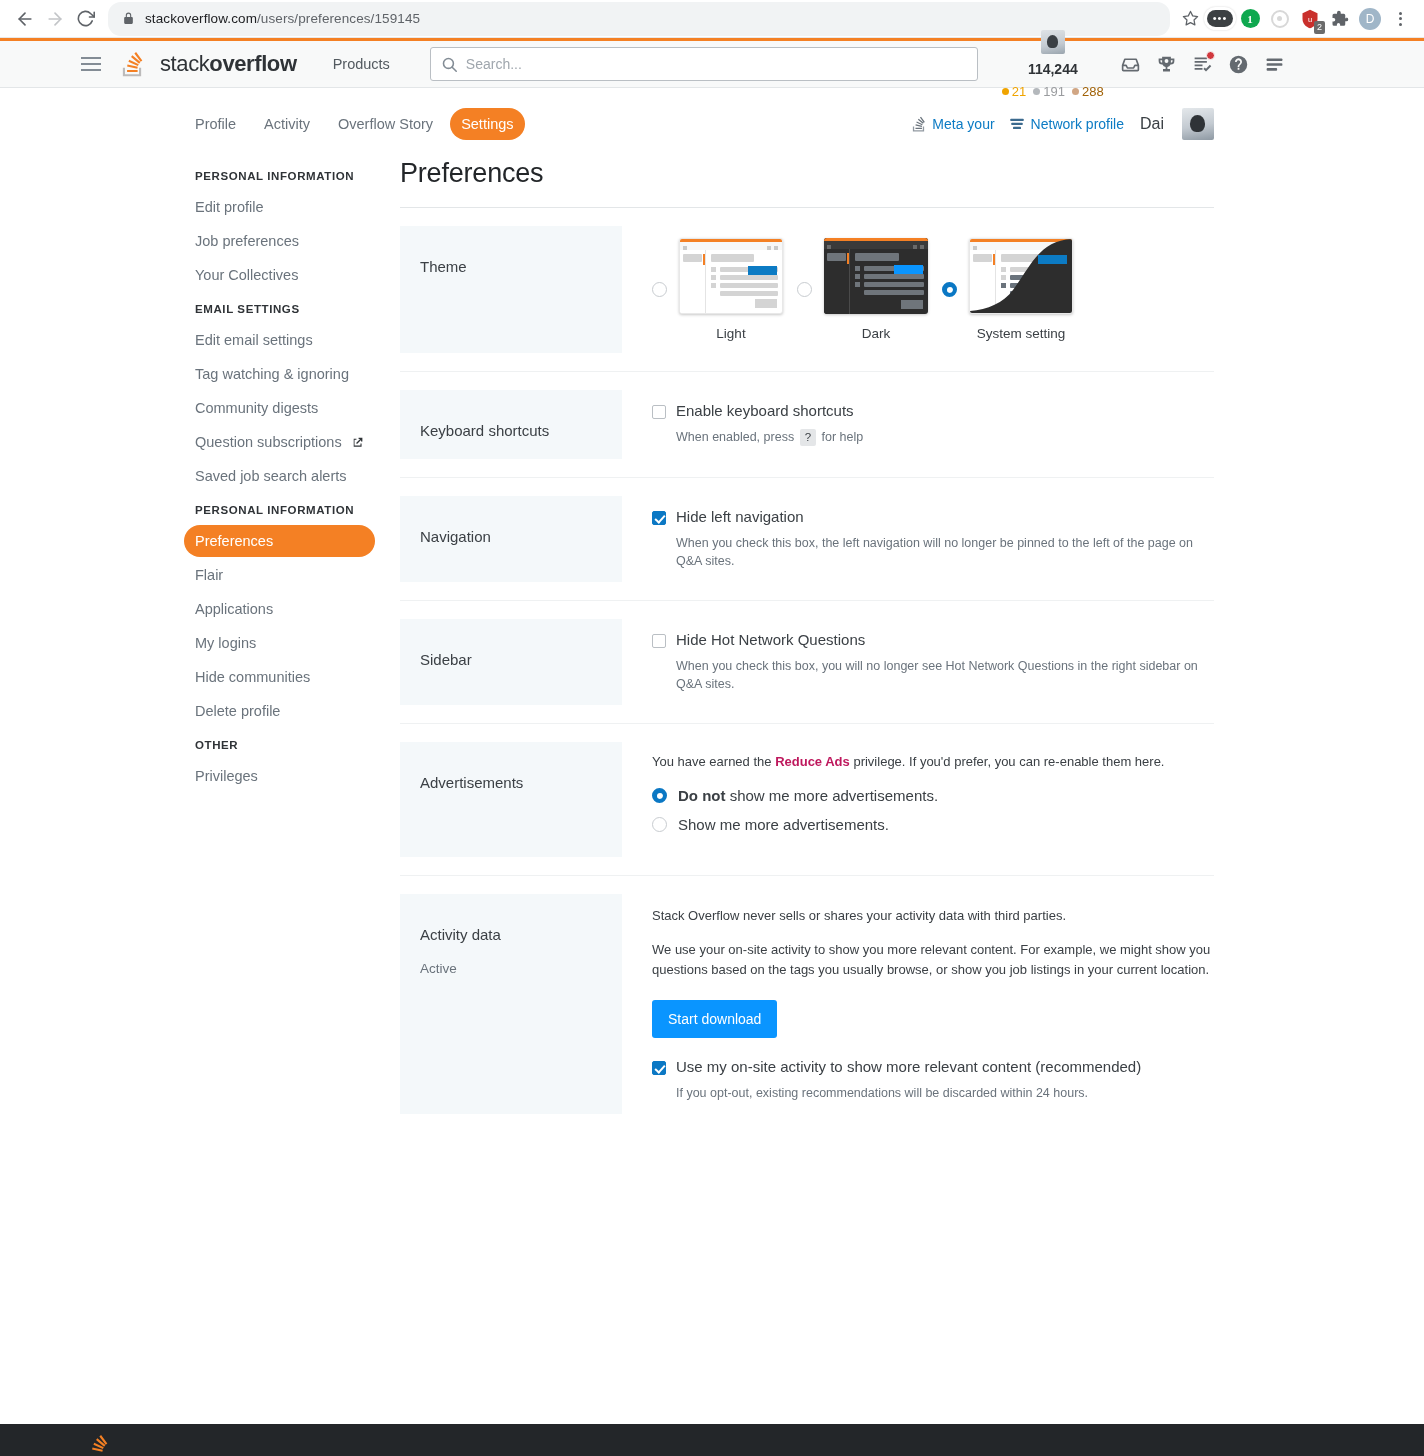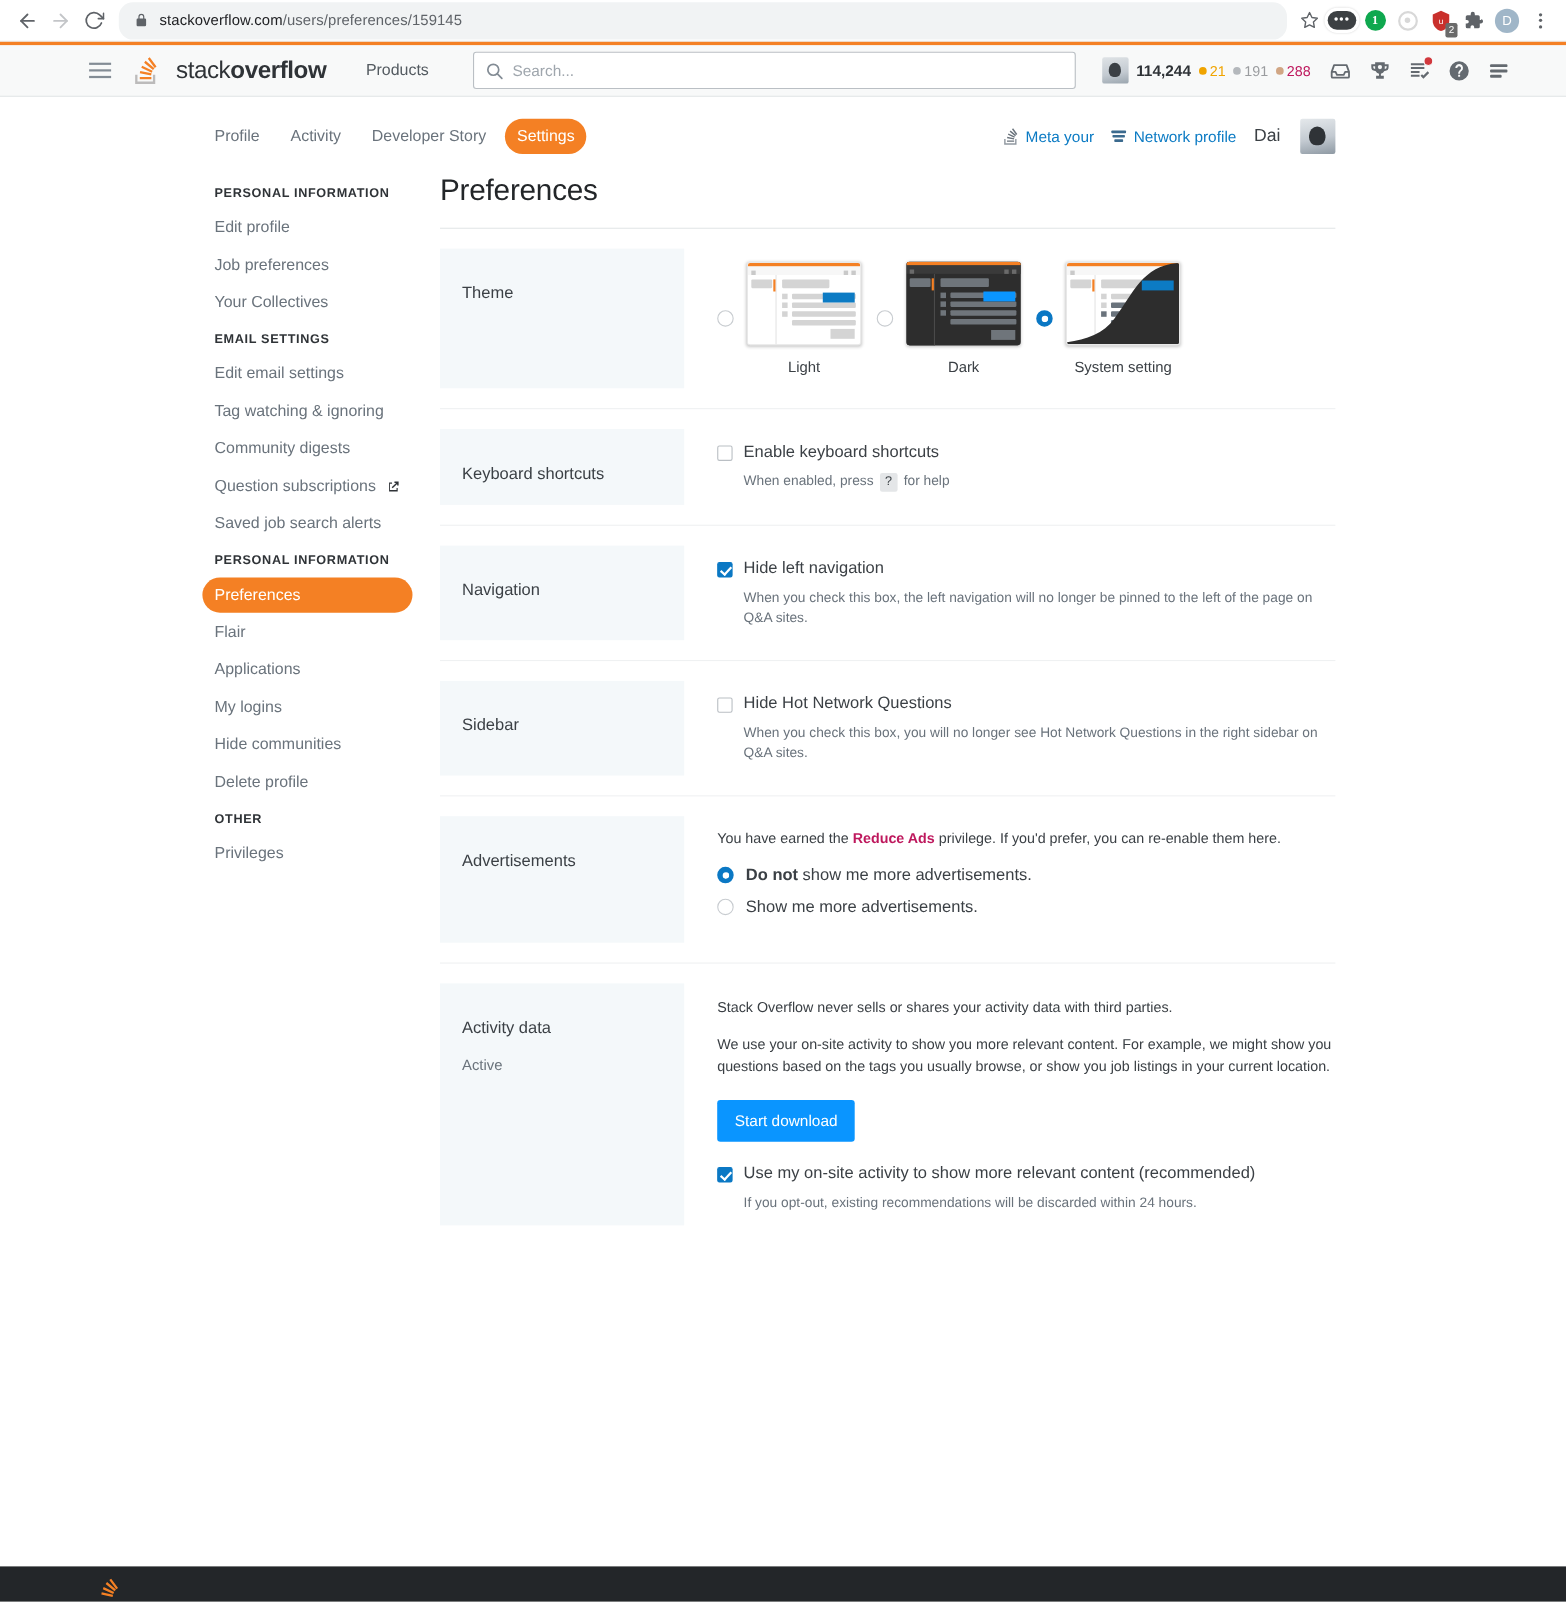--- a/index.html
+++ b/index.html
@@ -127,37 +127,37 @@
   }
   .so-search .mag { color: #838c95; margin-right: 8px; display:flex; }
   .so-search input {
     border: none; outline: none; font-size: 14px; color: #3b4045;
     width: 100%; background: transparent;
     font-family: "Liberation Sans", sans-serif;
   }
   .so-search input::placeholder { color: #9fa6ad; }
 
   .topnav-right { display:flex; align-items:center; margin-left: 16px; gap: 2px; }
-  .rep-block { display:flex; align-items:center; gap: 7px; padding: 0 8px; }
+  .rep-block { display:flex; align-items:center; gap: 7px; padding: 0 8px; flex-direction: column; }
   .rep-avatar {
     width: 24px; height: 24px; border-radius: 2px;
     background: linear-gradient(170deg,#dfe3e6 0%,#c3cad1 60%,#9aa5ae 100%);
     position: relative; overflow: hidden;
   }
   .rep-avatar::after {
     content:""; position:absolute; width:11px;height:13px;border-radius:50% 50% 40% 40%;
     background:#3b4045; left:6px; top:5px;
   }
   .rep-count { font-size: 14px; font-weight: bold; color: #2f3337; }
   .badges { display:flex; align-items:center; gap:7px; font-size: 13px; }
   .badge-item { display:flex; align-items:center; gap:3px; }
   .dot { width:7px;height:7px;border-radius:50%; display:block; }
   .badge-g { color:#f0a400; } .dot-g { background:#f0a400; }
   .badge-s { color:#9a9c9f; } .dot-s { background:#b4b8bc; }
-  .badge-b { color:#be185d; } .dot-b { background:#d1a684; }
+  .badge-b { color:#a16207; } .dot-b { background:#d1a684; }
 
   .ticon { width: 34px; height: 34px; display:flex;align-items:center;justify-content:center; position: relative; color:#646a70; }
   .red-dot {
     position:absolute; top: 4px; right: 5px;
     width: 9px; height: 9px; border-radius: 50%;
     background: #d1383d; border: 1px solid #f8f9f9;
   }
 
   
   .page { width: 100%; padding-top: 8px; }
@@ -463,21 +463,21 @@
   </div>
 </div>
 
 <div class="page">
   <div class="page-inner">
 
     <div class="user-tabs-row">
       <div class="user-tabs">
         <div class="user-tab">Profile</div>
         <div class="user-tab">Activity</div>
-        <div class="user-tab">Developer Story</div>
+        <div class="user-tab">Overflow Story</div>
         <div class="user-tab active">Settings</div>
       </div>
 
       <div class="user-links">
         <div class="user-link">
           <span class="gl">
             <svg width="15" height="16" viewBox="0 0 32 37">
                 <path d="M26 33V24h3v12H3V24h3v9z" fill="#9199a1"></path>
                 <path d="M9 22.2l14.6 3 .6-2.9-14.6-3zM10.9 15.2l13.5 6.3 1.2-2.7-13.5-6.3zM14.6 8.5l11.5 9.5 1.9-2.3-11.5-9.6zM21.8 1.6L19.4 3.4l8.9 12 2.4-1.8zM9 30h15v-3H9z" fill="#6a737c"></path>
               </svg>

